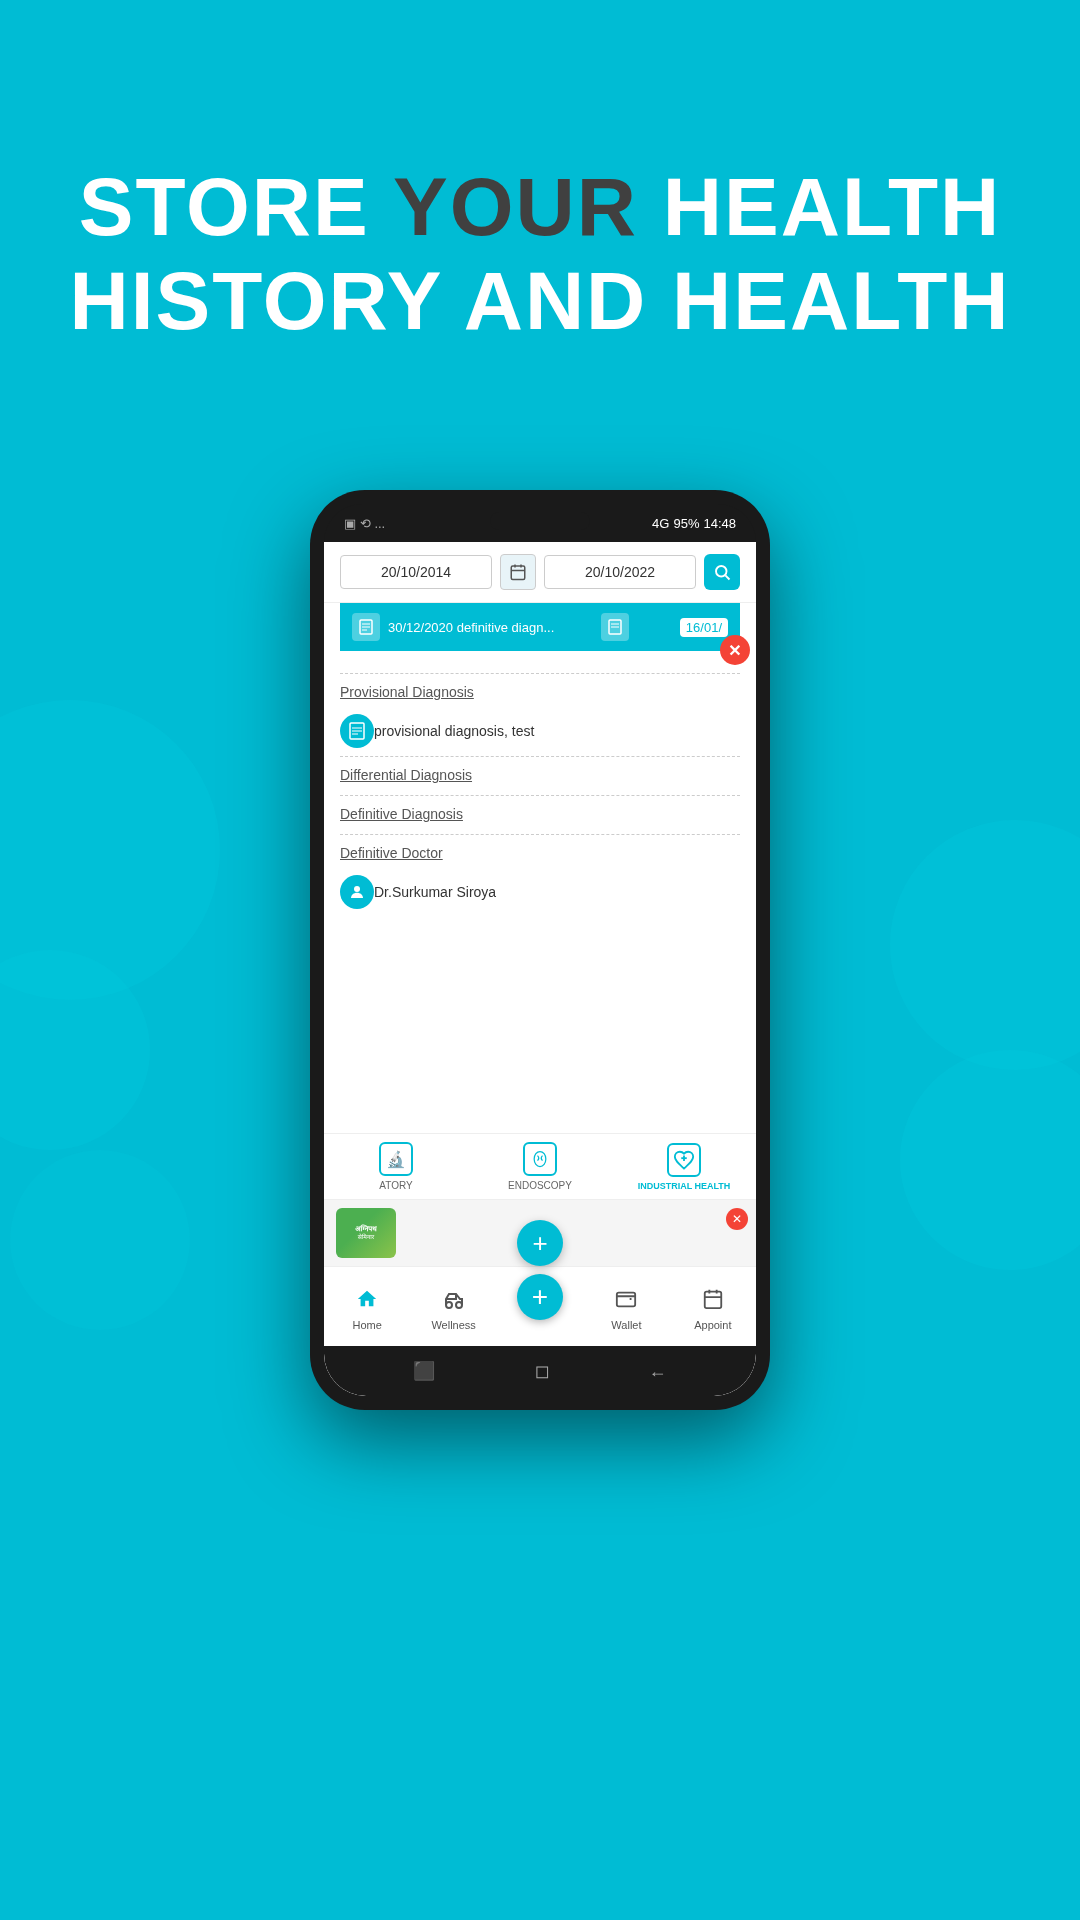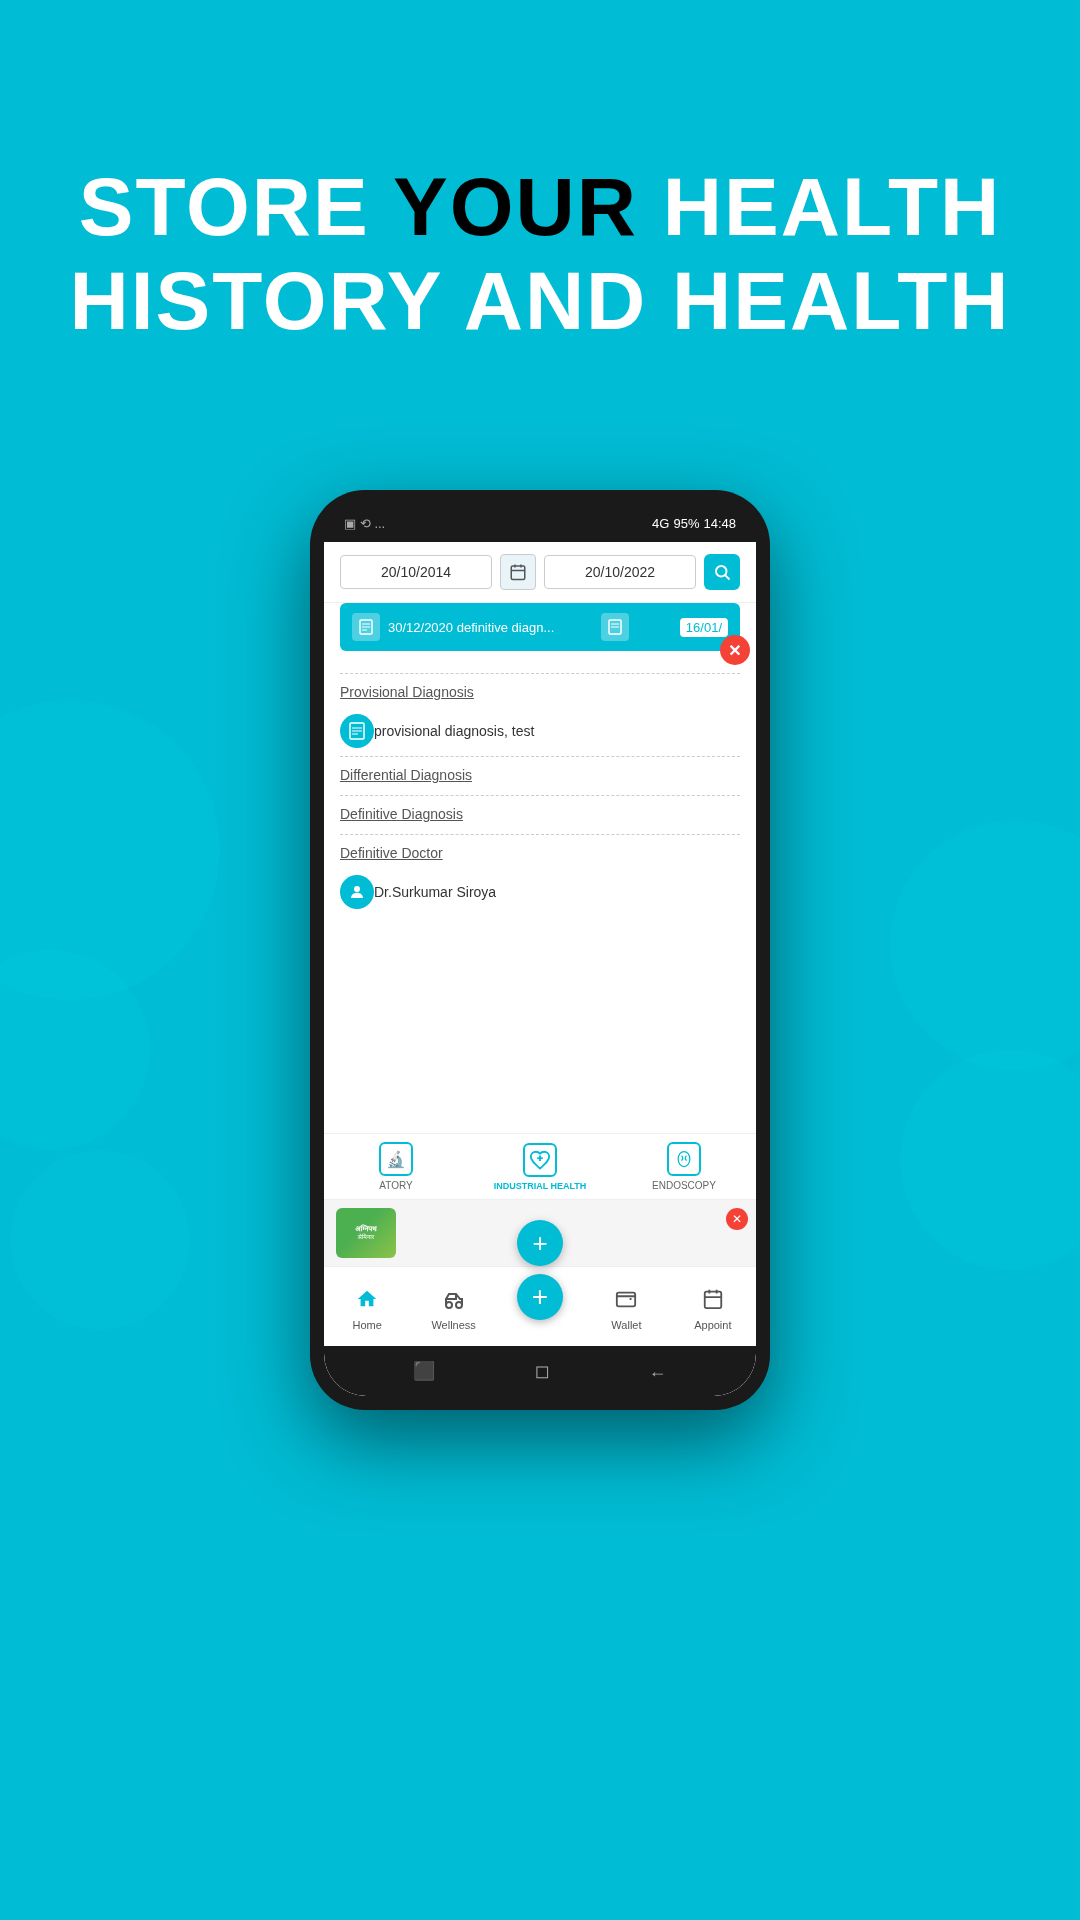--- a/index.html
+++ b/index.html
@@ -27,21 +27,21 @@
       padding: 0 60px;
     }
     .hero-text h1 {
       font-size: 82px;
       font-weight: 900;
       line-height: 1.15;
       color: white;
       letter-spacing: 2px;
     }
     .hero-text h1 .highlight {
-      color: #000000;
+      color: #404040;
     }
 
     
     .phone-wrapper {
       position: absolute;
       top: 490px;
       left: 50%;
       transform: translateX(-50%);
       width: 460px;
       height: 920px;
@@ -145,21 +145,21 @@
       font-size: 17px;
       font-weight: bold;
       color: #222;
       padding: 12px 16px 8px;
     }
 
     
     .diagnosis-item-highlight {
       background: #00bcd4;
       margin: 0 16px 6px;
-      border-radius: 6px;
+      border-radius: 0;
       padding: 10px 12px;
       display: flex;
       align-items: center;
       justify-content: space-between;
       position: relative;
     }
     .diagnosis-item-highlight .item-left {
       display: flex; align-items: center; gap: 8px;
     }
     .doc-icon-white {
@@ -454,39 +454,39 @@
             <span class="list-item-text">Dr.Surkumar Siroya</span>
           </div>
 
         </div>
 
         <div class="nav-scroll-tabs">
           <div class="nav-tab inactive">
             <div class="nav-tab-icon" style="font-size:16px;">🔬</div>
             <span class="nav-tab-label inactive">ATORY</span>
           </div>
+          <div class="nav-tab inactive">
+            <div class="nav-tab-icon">
+              <svg width="20" height="20" viewBox="0 0 24 24" fill="none" stroke="#00bcd4" stroke-width="1.5">
+                <ellipse cx="12" cy="12" rx="7" ry="9"></ellipse>
+                <path d="M9 8 Q12 11 9 14"></path>
+                <path d="M15 8 Q12 11 15 14"></path>
+              </svg>
+            </div>
+            <span class="nav-tab-label inactive">ENDOSCOPY</span>
+          </div>
           <div class="nav-tab active">
             <div class="nav-tab-icon" style="border-color:#00bcd4; color:#00bcd4;">
               <svg width="22" height="22" viewBox="0 0 24 24" fill="none" stroke="#00bcd4" stroke-width="2">
                 <path d="M12 21.35l-1.45-1.32C5.4 15.36 2 12.28 2 8.5 2 5.42 4.42 3 7.5 3c1.74 0 3.41.81 4.5 2.09C13.09 3.81 14.76 3 16.5 3 19.58 3 22 5.42 22 8.5c0 3.78-3.4 6.86-8.55 11.54L12 21.35z"></path>
                 <polyline points="12,7 12,13" stroke="#00bcd4" stroke-width="2"></polyline>
                 <polyline points="9,10 15,10" stroke="#00bcd4" stroke-width="2"></polyline>
               </svg>
             </div>
             <span class="nav-tab-label" style="color:#00bcd4;font-weight:bold;font-size:9px;">INDUSTRIAL HEALTH</span>
-          </div>
-          <div class="nav-tab inactive">
-            <div class="nav-tab-icon">
-              <svg width="20" height="20" viewBox="0 0 24 24" fill="none" stroke="#00bcd4" stroke-width="1.5">
-                <ellipse cx="12" cy="12" rx="7" ry="9"></ellipse>
-                <path d="M9 8 Q12 11 9 14"></path>
-                <path d="M15 8 Q12 11 15 14"></path>
-              </svg>
-            </div>
-            <span class="nav-tab-label inactive">ENDOSCOPY</span>
           </div>
         </div>
 
         <div class="banner-strip">
           <div class="banner-img">
             <div style="font-size:8px;color:white;text-align:center;line-height:1.2;">
               <div style="font-size:7px;font-weight:bold;">अग्निपथ</div>
               <div style="font-size:6px;">सेमिनार</div>
             </div>
           </div>

